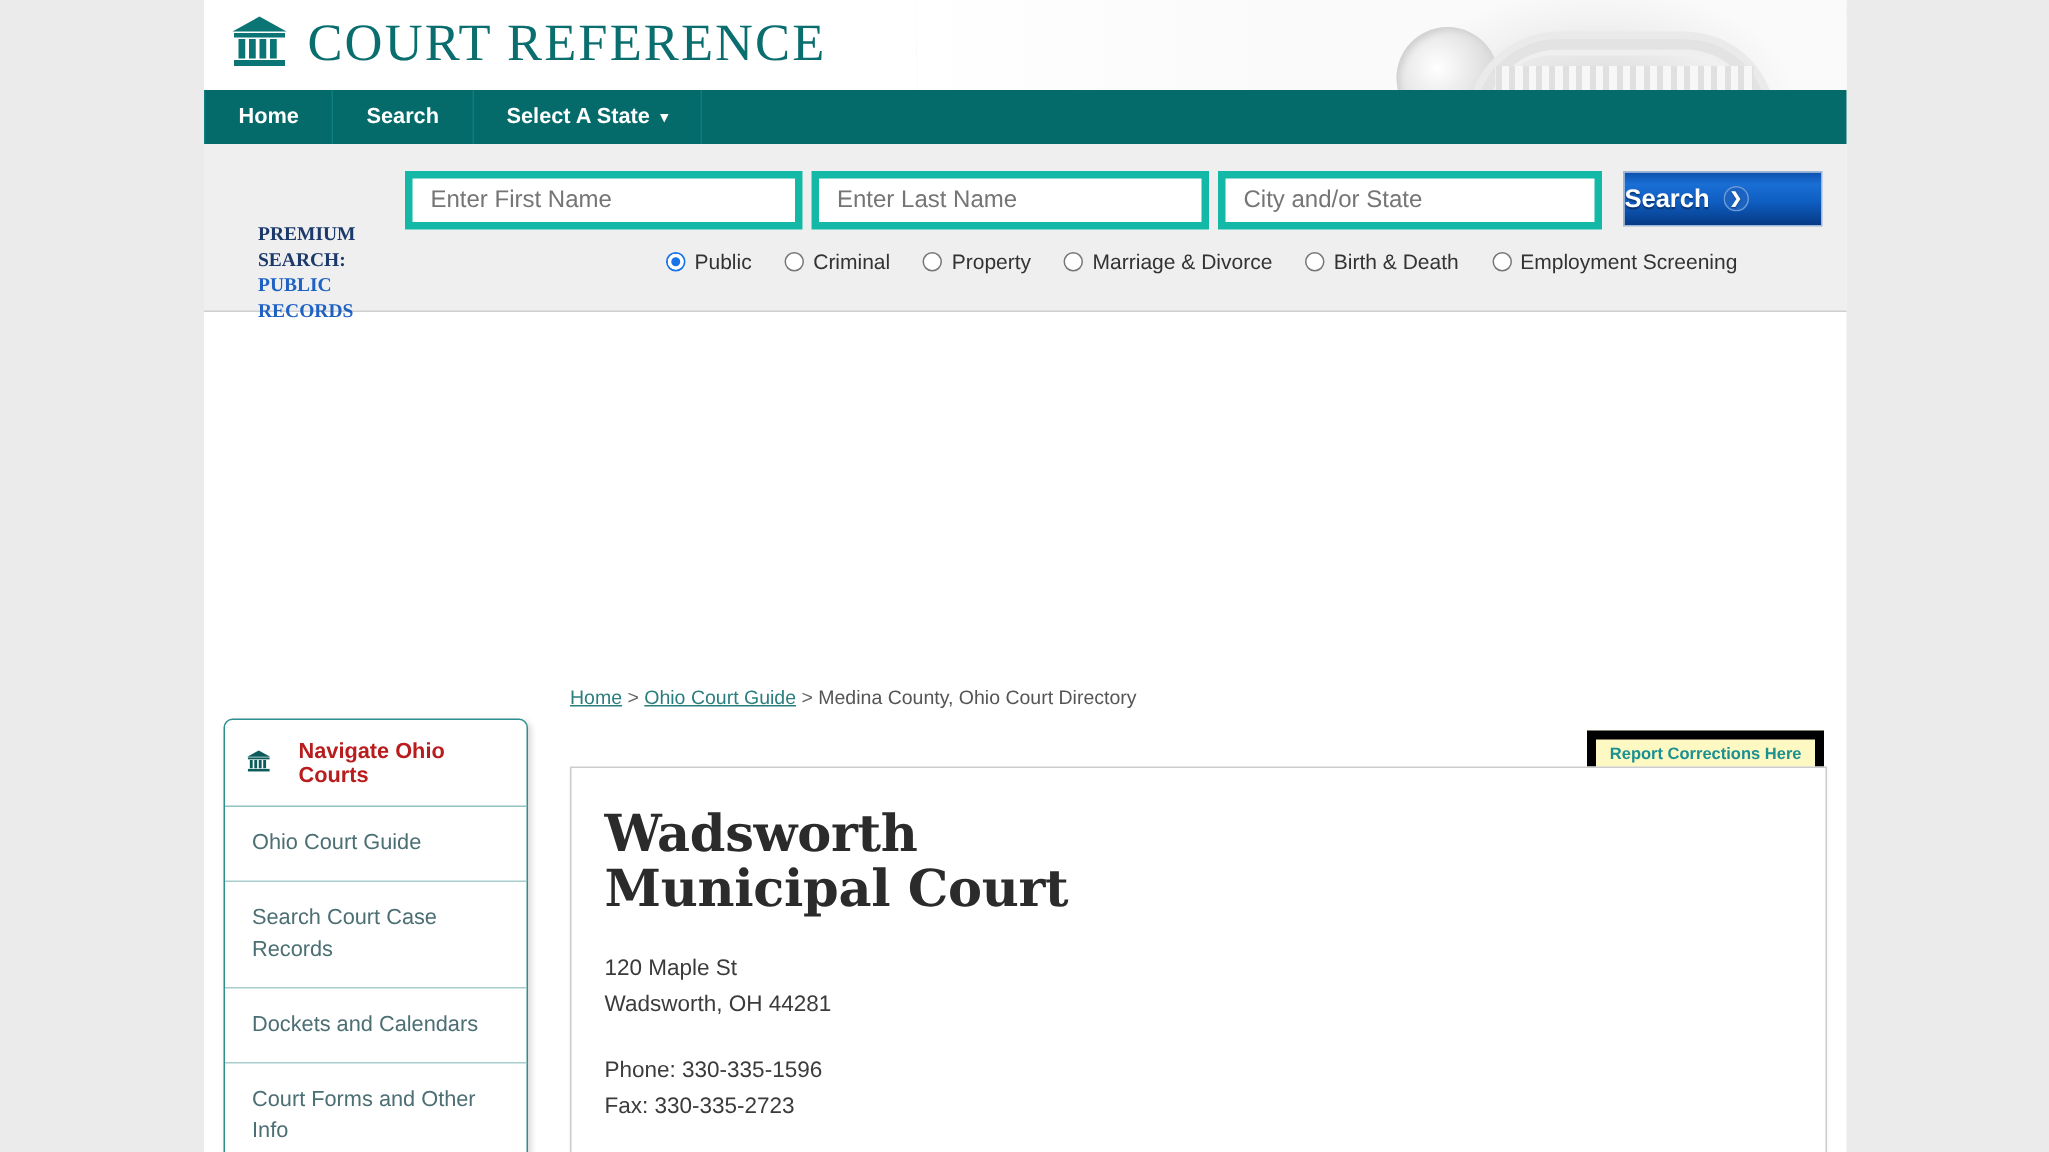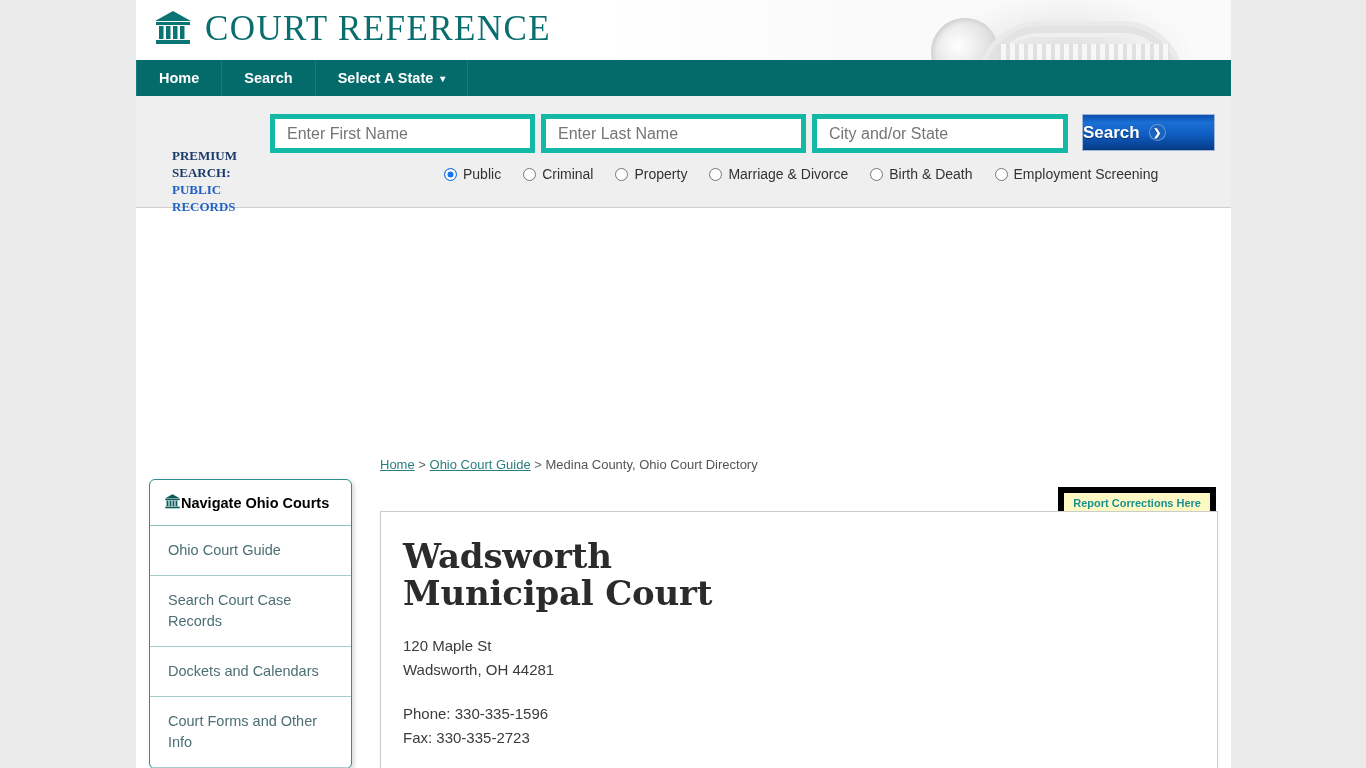--- a/index.html
+++ b/index.html
@@ -218,24 +218,24 @@
     position: absolute;
     left: 13px; top: 271px;
     width: 203px;
     background: #ffffff;
     border: 1px solid #2f8e8e;
     border-radius: 6px;
     box-shadow: 2px 2px 4px rgba(0,0,0,0.16);
     overflow: hidden;
   }
   #sidebar-header {
-    display: flex; align-items: center; gap: 0;
+    display: flex; align-items: center; gap: 18px;
     padding: 13px 14px 12px;
     border-bottom: 1px solid #8fc2c2;
-    color: #000000;
+    color: #b91c1c;
     font-size: 14.5px;
     font-weight: bold;
   }
   #sidebar .side-item {
     padding: 14px 16px 14px 18px;
     border-bottom: 1px solid #a8cccc;
     font-size: 14.5px;
     color: #4c6f74;
     line-height: 21px;
     cursor: pointer;

